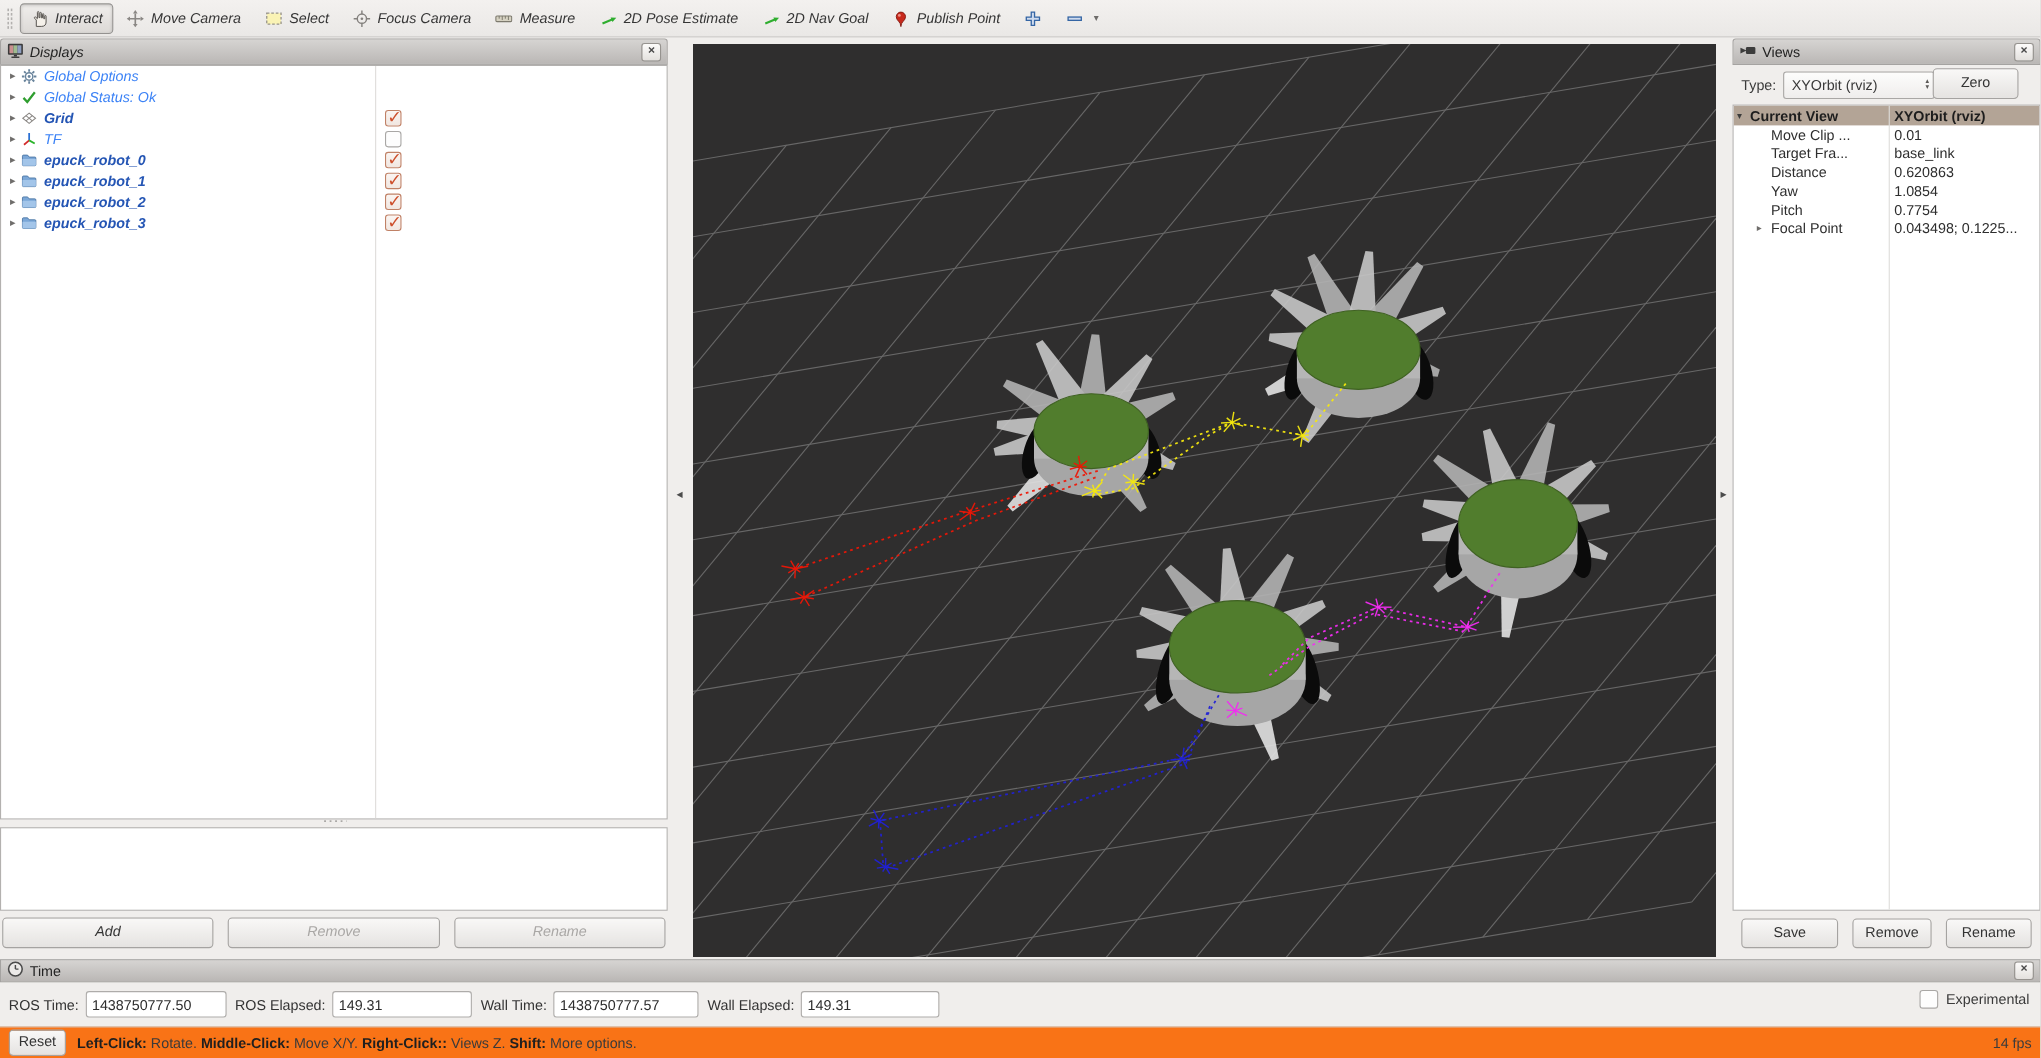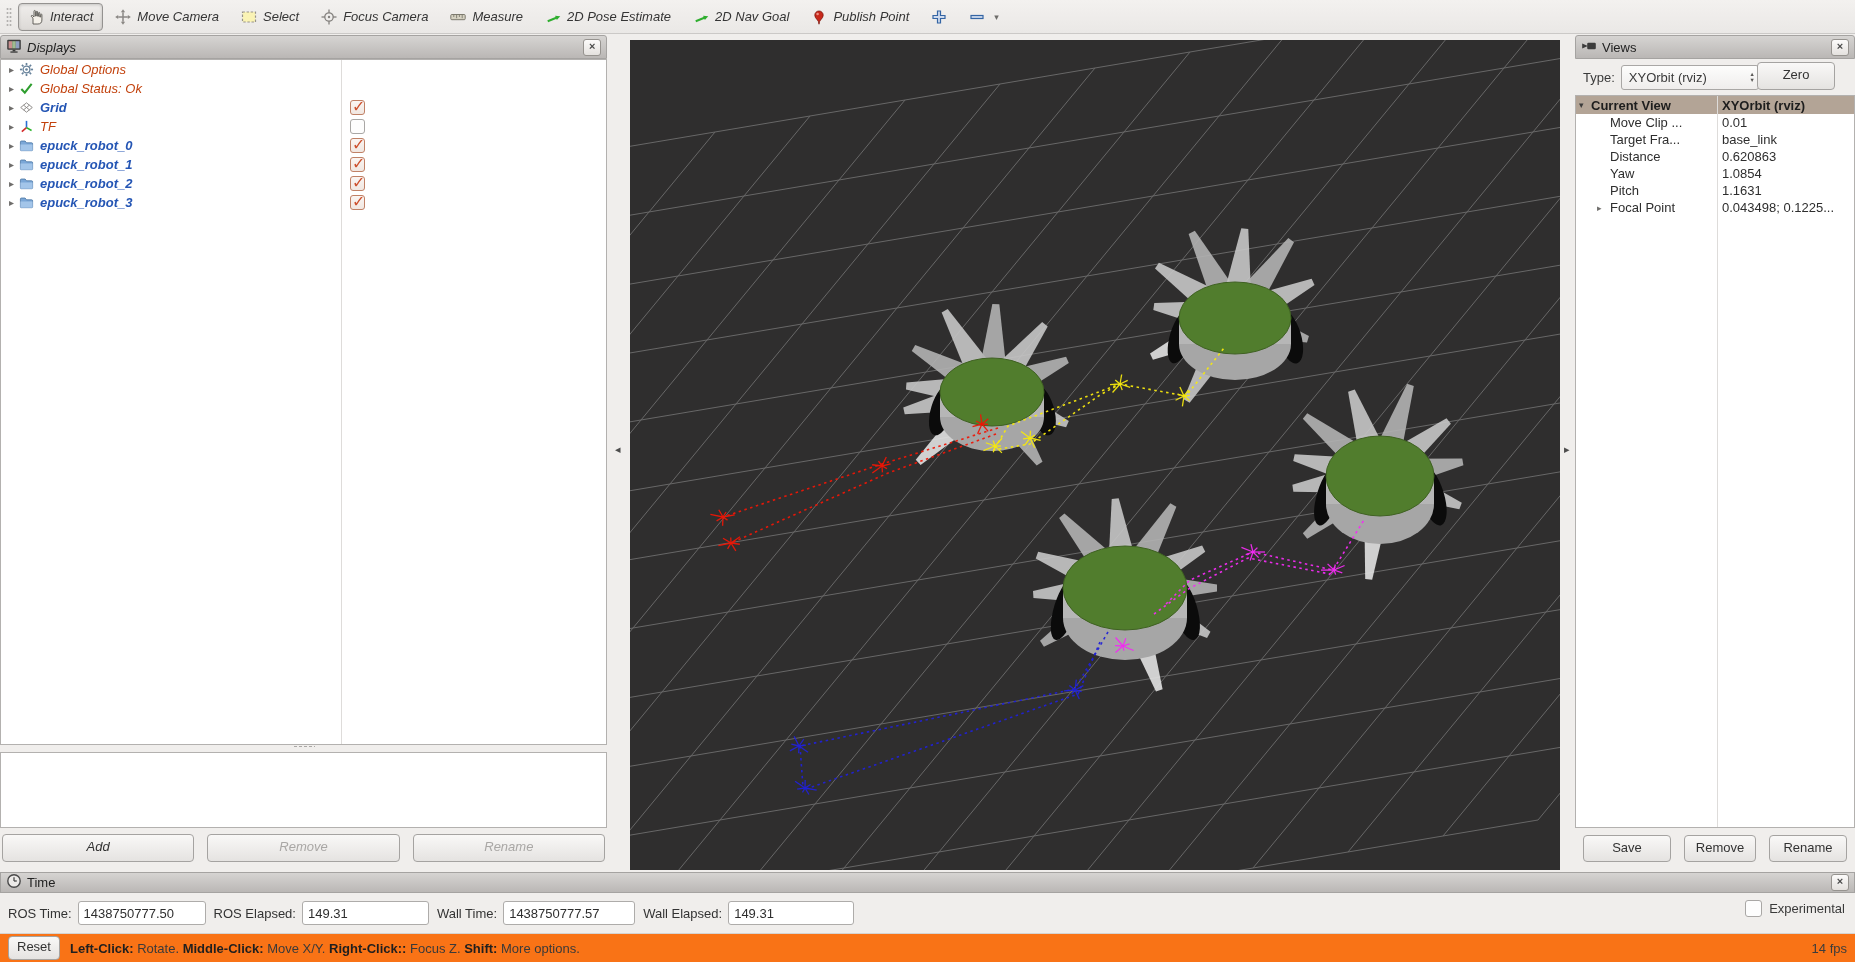--- a/index.html
+++ b/index.html
@@ -31,21 +31,21 @@
   .btn.disabled{color:#a9a7a5;}
   
   #displays-panel{left:0;top:35px;width:607px;height:833px;font-style:italic;}
   .dp-tree{position:absolute;left:0;right:0;top:24px;height:686px;background:#fff;
       border:1px solid #b3b1af;box-sizing:border-box;overflow:hidden;}
   .colsep{position:absolute;left:340px;top:0;bottom:0;width:1px;background:#dedcda;}
   .trow{position:relative;height:19px;display:flex;align-items:center;padding-left:4px;}
   .trow .arr{width:13px;font-size:10px;color:#6f6d6b;text-align:center;}
   .trow .ticon{width:16px;height:16px;margin-right:6px;display:flex;align-items:center;justify-content:center;}
   .trow .ticon svg{width:15px;height:15px;display:block;}
-  .tlabel{color:#c2410c;}
+  .tlabel{color:#3b82f6;}
   .tlabel.accent{color:#2455b4;font-weight:bold;}
   .chk{position:absolute;left:349px;top:2px;width:15px;height:15px;border-radius:3px;box-sizing:border-box;}
   .chk.checked{border:1px solid #c08166;background:linear-gradient(#faf5f2,#f1e7e1);}
   .chk.checked:after{content:"\2713";position:absolute;left:1px;top:-4px;color:#cd4f2c;
       font-weight:bold;font-size:16px;}
   .chk.unchecked{border:1px solid #a9a7a5;background:#fdfdfd;}
   .dp-desc{position:absolute;left:0;right:0;top:717px;height:76px;background:#fff;
       border:1px solid #b3b1af;box-sizing:border-box;}
   .dp-buttons{position:absolute;left:2px;right:2px;bottom:6px;display:flex;gap:13px;}
   .dp-buttons .btn{flex:1;}
@@ -601,21 +601,21 @@
           <div class="vrow">
             <span class="vl">Distance</span>
             <span class="vv">0.620863</span>
           </div>
           <div class="vrow">
             <span class="vl">Yaw</span>
             <span class="vv">1.0854</span>
           </div>
           <div class="vrow">
             <span class="vl">Pitch</span>
-            <span class="vv">1.1631</span>
+            <span class="vv">0.7754</span>
           </div>
           <div class="vrow">
             <span class="arr">▸</span>
             <span class="vl">Focal Point</span>
             <span class="vv">0.043498; 0.1225...</span>
           </div>
         </div>
     </div>
     <div class="vp-buttons">
         <div class="btn" style="width: 86px;">Save</div>
@@ -653,16 +653,16 @@
         </div>
       </div>
     <div class="experimental">
       <span class="box"></span>
       <span>Experimental</span>
     </div>
   </div>
 
   <div class="statusbar">
     <div class="btn reset-btn">Reset</div>
-    <span class="status-msg"><b>Left-Click:</b><span> Rotate.  </span><b>Middle-Click:</b><span> Move X/Y.  </span><b>Right-Click::</b><span> Focus Z.  </span><b>Shift:</b><span> More options.</span></span>
+    <span class="status-msg"><b>Left-Click:</b><span> Rotate.  </span><b>Middle-Click:</b><span> Move X/Y.  </span><b>Right-Click::</b><span> Views Z.  </span><b>Shift:</b><span> More options.</span></span>
     <span class="fps">14 fps</span>
   </div>
 </div>
 
 </body></html>

